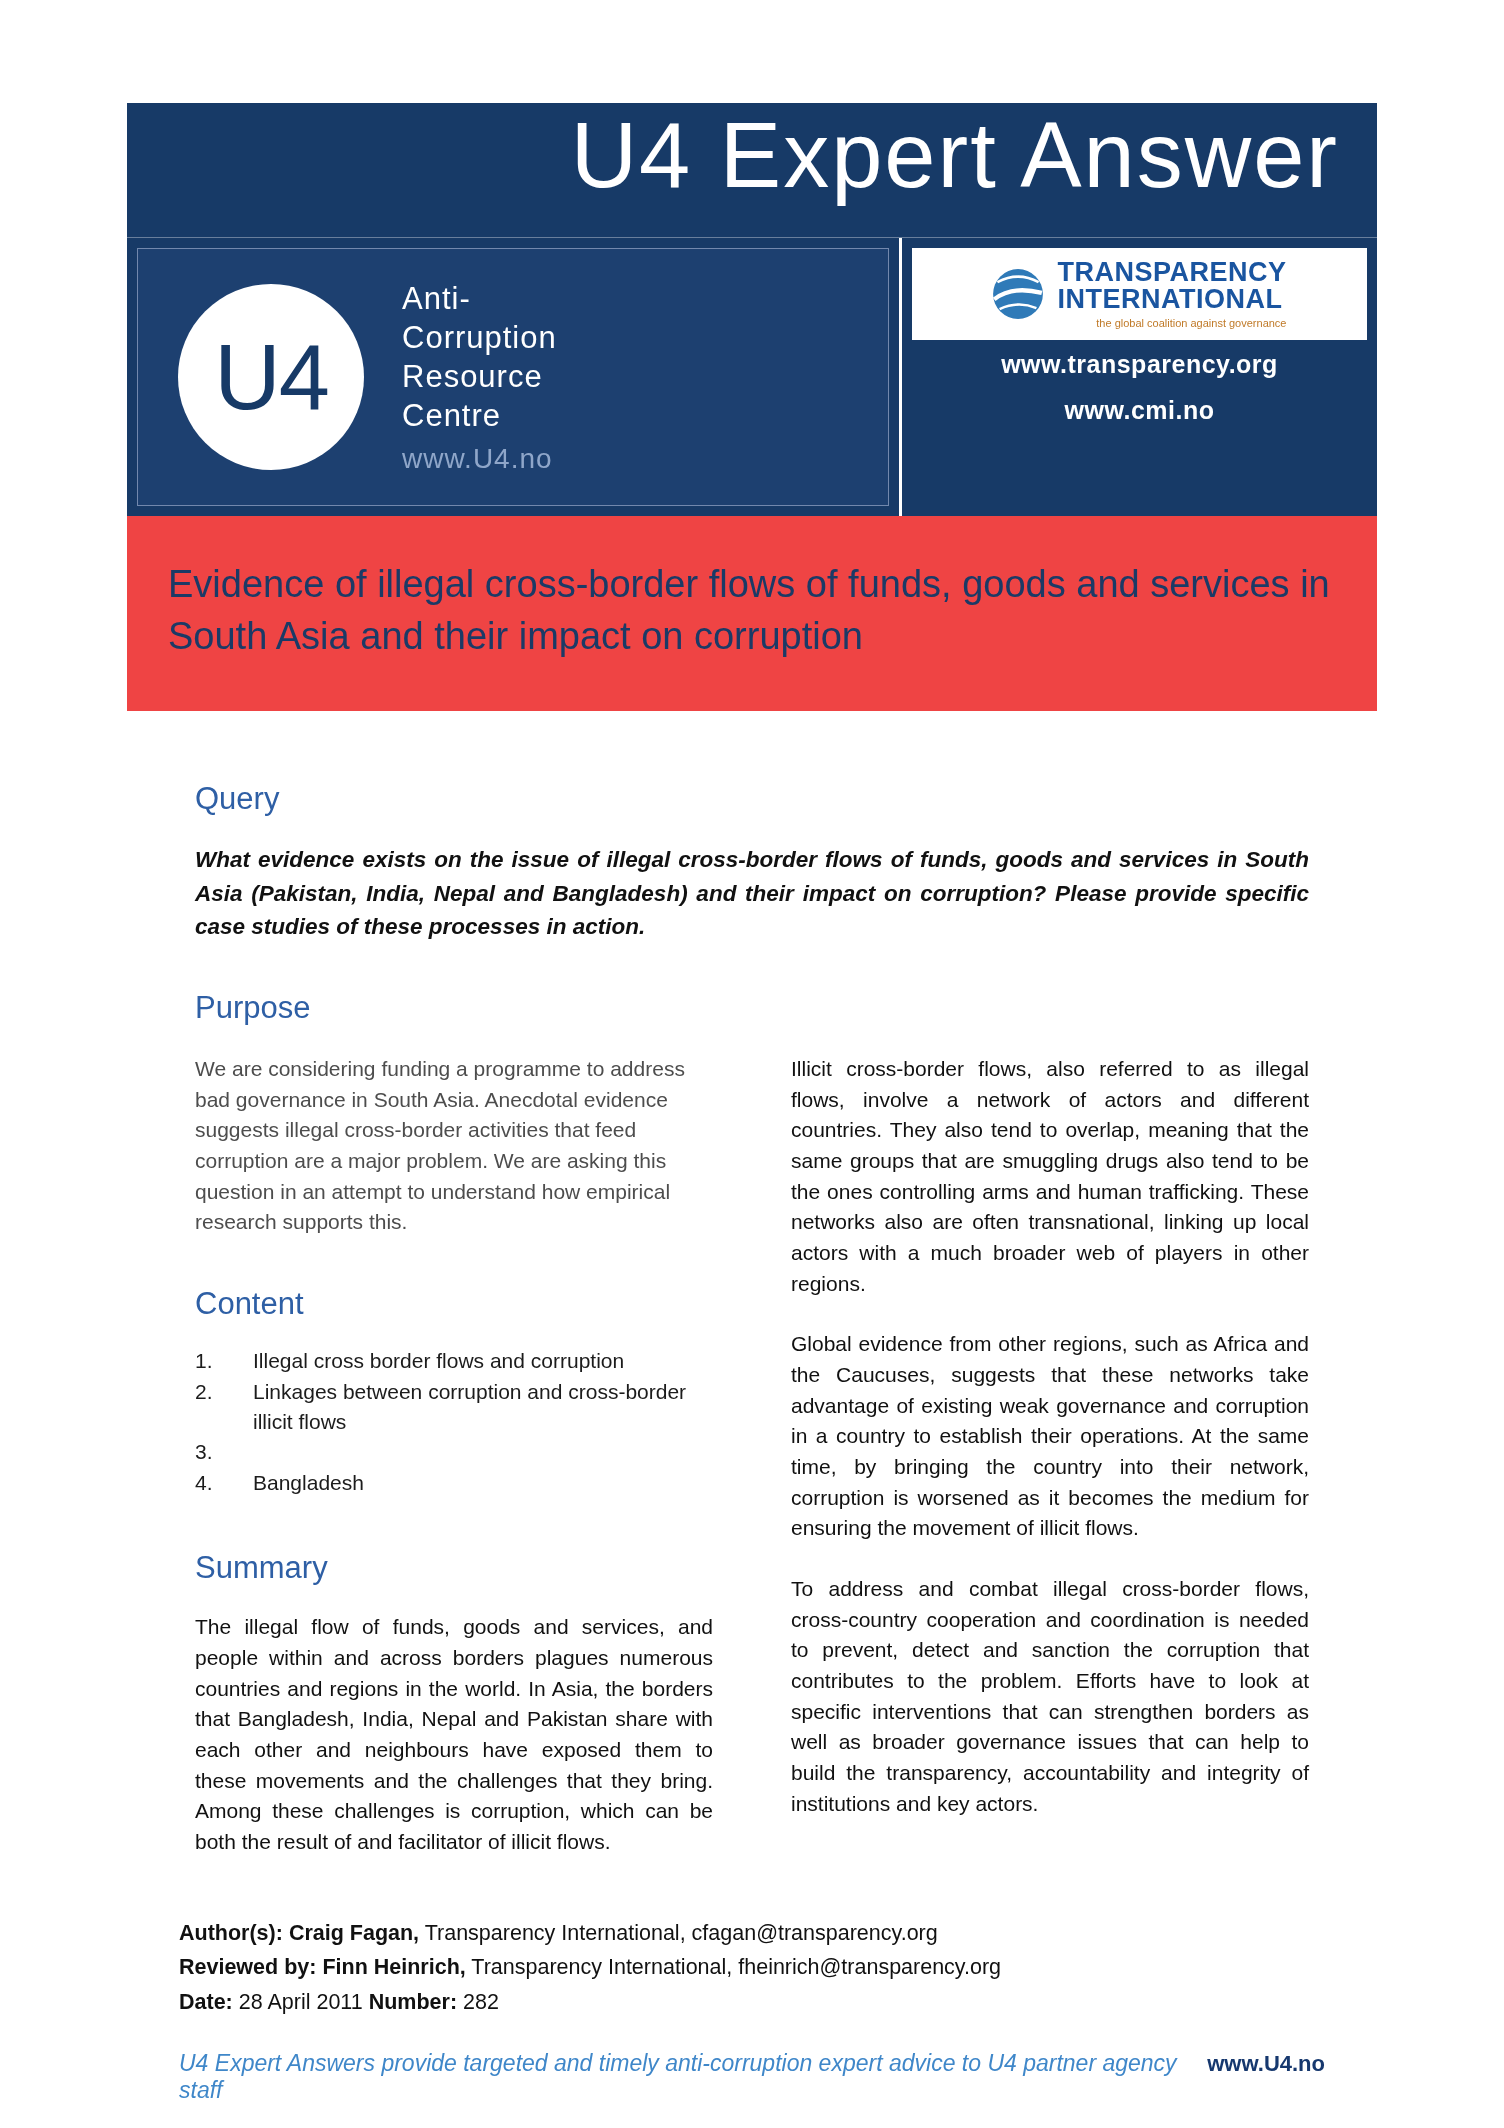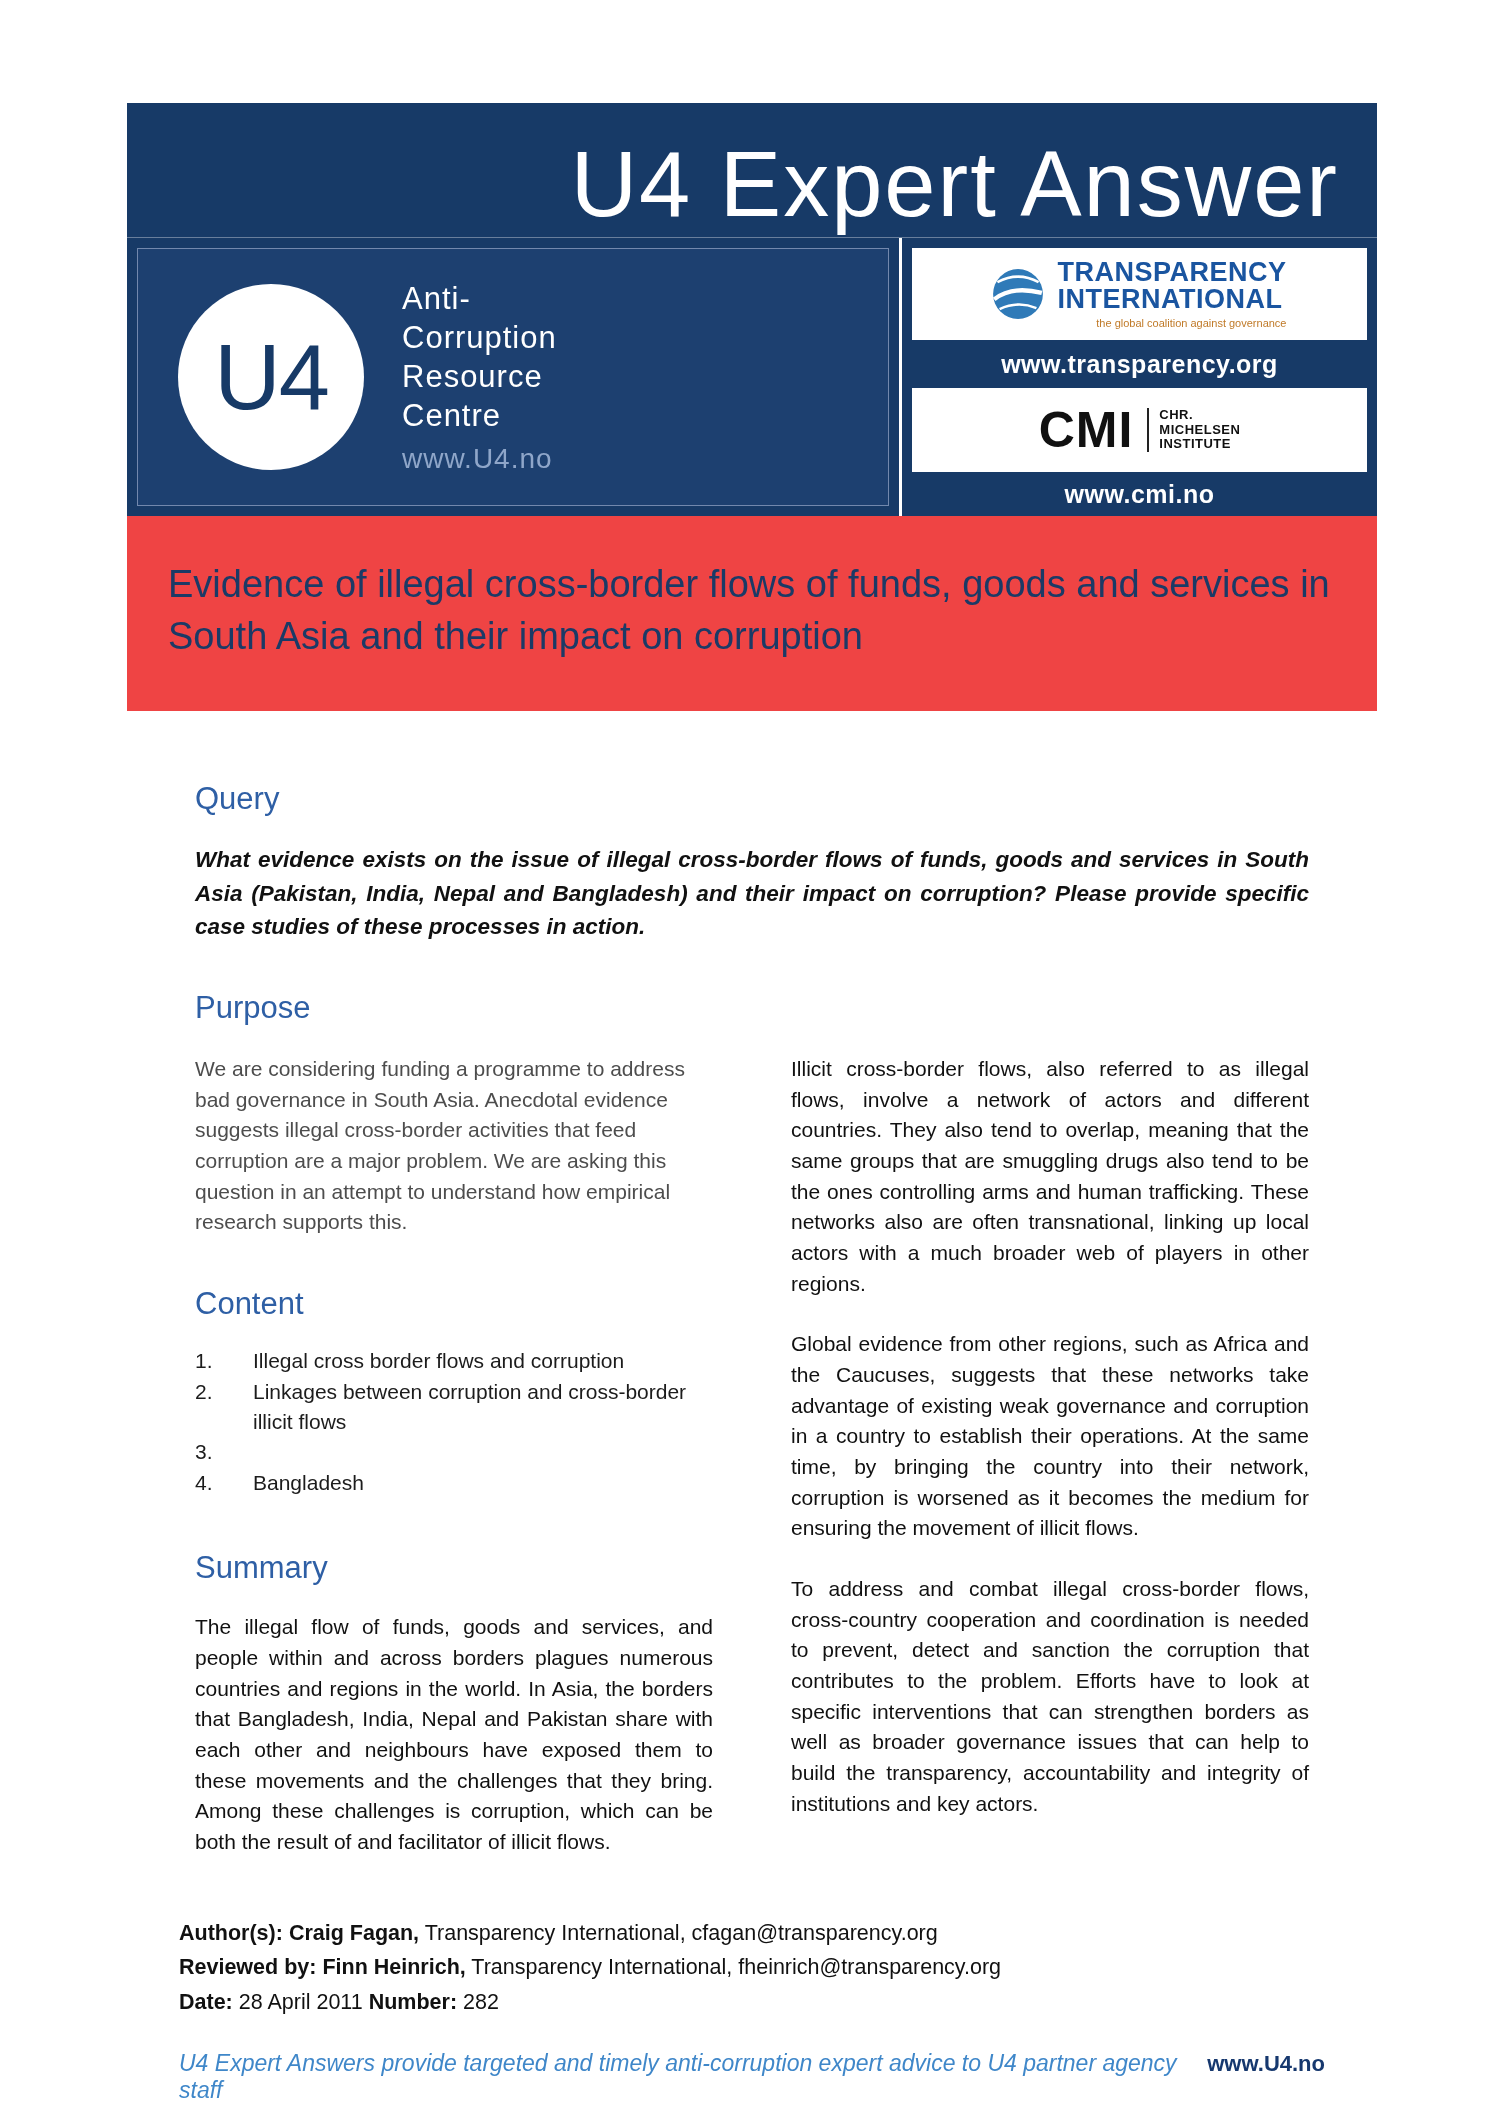--- a/index.html
+++ b/index.html
@@ -7,21 +7,21 @@
   body {
     width:1504px; min-height:2128px;
     font-family:"Liberation Sans", sans-serif;
     color:#111111;
   }
   .page { width:1504px; min-height:2128px; padding:103px 127px 34px; display:flex; flex-direction:column; }
 
   
   .banner { background:#173a67; }
   .banner-title-row {
-    height:135px; display:flex; align-items:flex-end; justify-content:flex-end;
+    height:135px; display:flex; align-items:flex-start; justify-content:flex-end;
     padding-right:38px; border-bottom:1px solid rgba(255,255,255,0.35);
   }
   .banner-title {
     color:#ffffff; font-size:92px; font-weight:200; letter-spacing:2px; white-space:nowrap;
   }
   .logo-row { display:flex; height:278px; }
   .logo-left { width:62%; border-right:3px solid #ffffff; padding:10px; }
   .logo-left-inner {
     border:1px solid #7288ad; background:#1d4070; height:100%;
     display:flex; align-items:center; padding:0 40px; gap:38px;
@@ -118,28 +118,20 @@
           </svg>
           <div class="ti-name">
             <span class="ti-line">TRANSPARENCY</span>
             <span class="ti-line">INTERNATIONAL</span>
             <span class="ti-tagline">the global coalition against governance</span>
           </div>
         </div>
         <div class="strip">
           <span class="strip-text">www.transparency.org</span>
         </div>
-        <div class="cmi-box">
-          <span class="cmi-monogram">CMI</span>
-          <div class="cmi-name">
-            <div>CHR.</div>
-            <div>MICHELSEN</div>
-            <div>INSTITUTE</div>
-          </div>
-        </div>
         <div class="strip cmi-url">
           <span class="strip-text">www.cmi.no</span>
         </div>
       </div>
 
     </div>
   </div>
 
   <div class="band">
     <div class="band-title">Evidence of illegal cross-border flows of funds, goods and services in South Asia and their impact on corruption</div>

